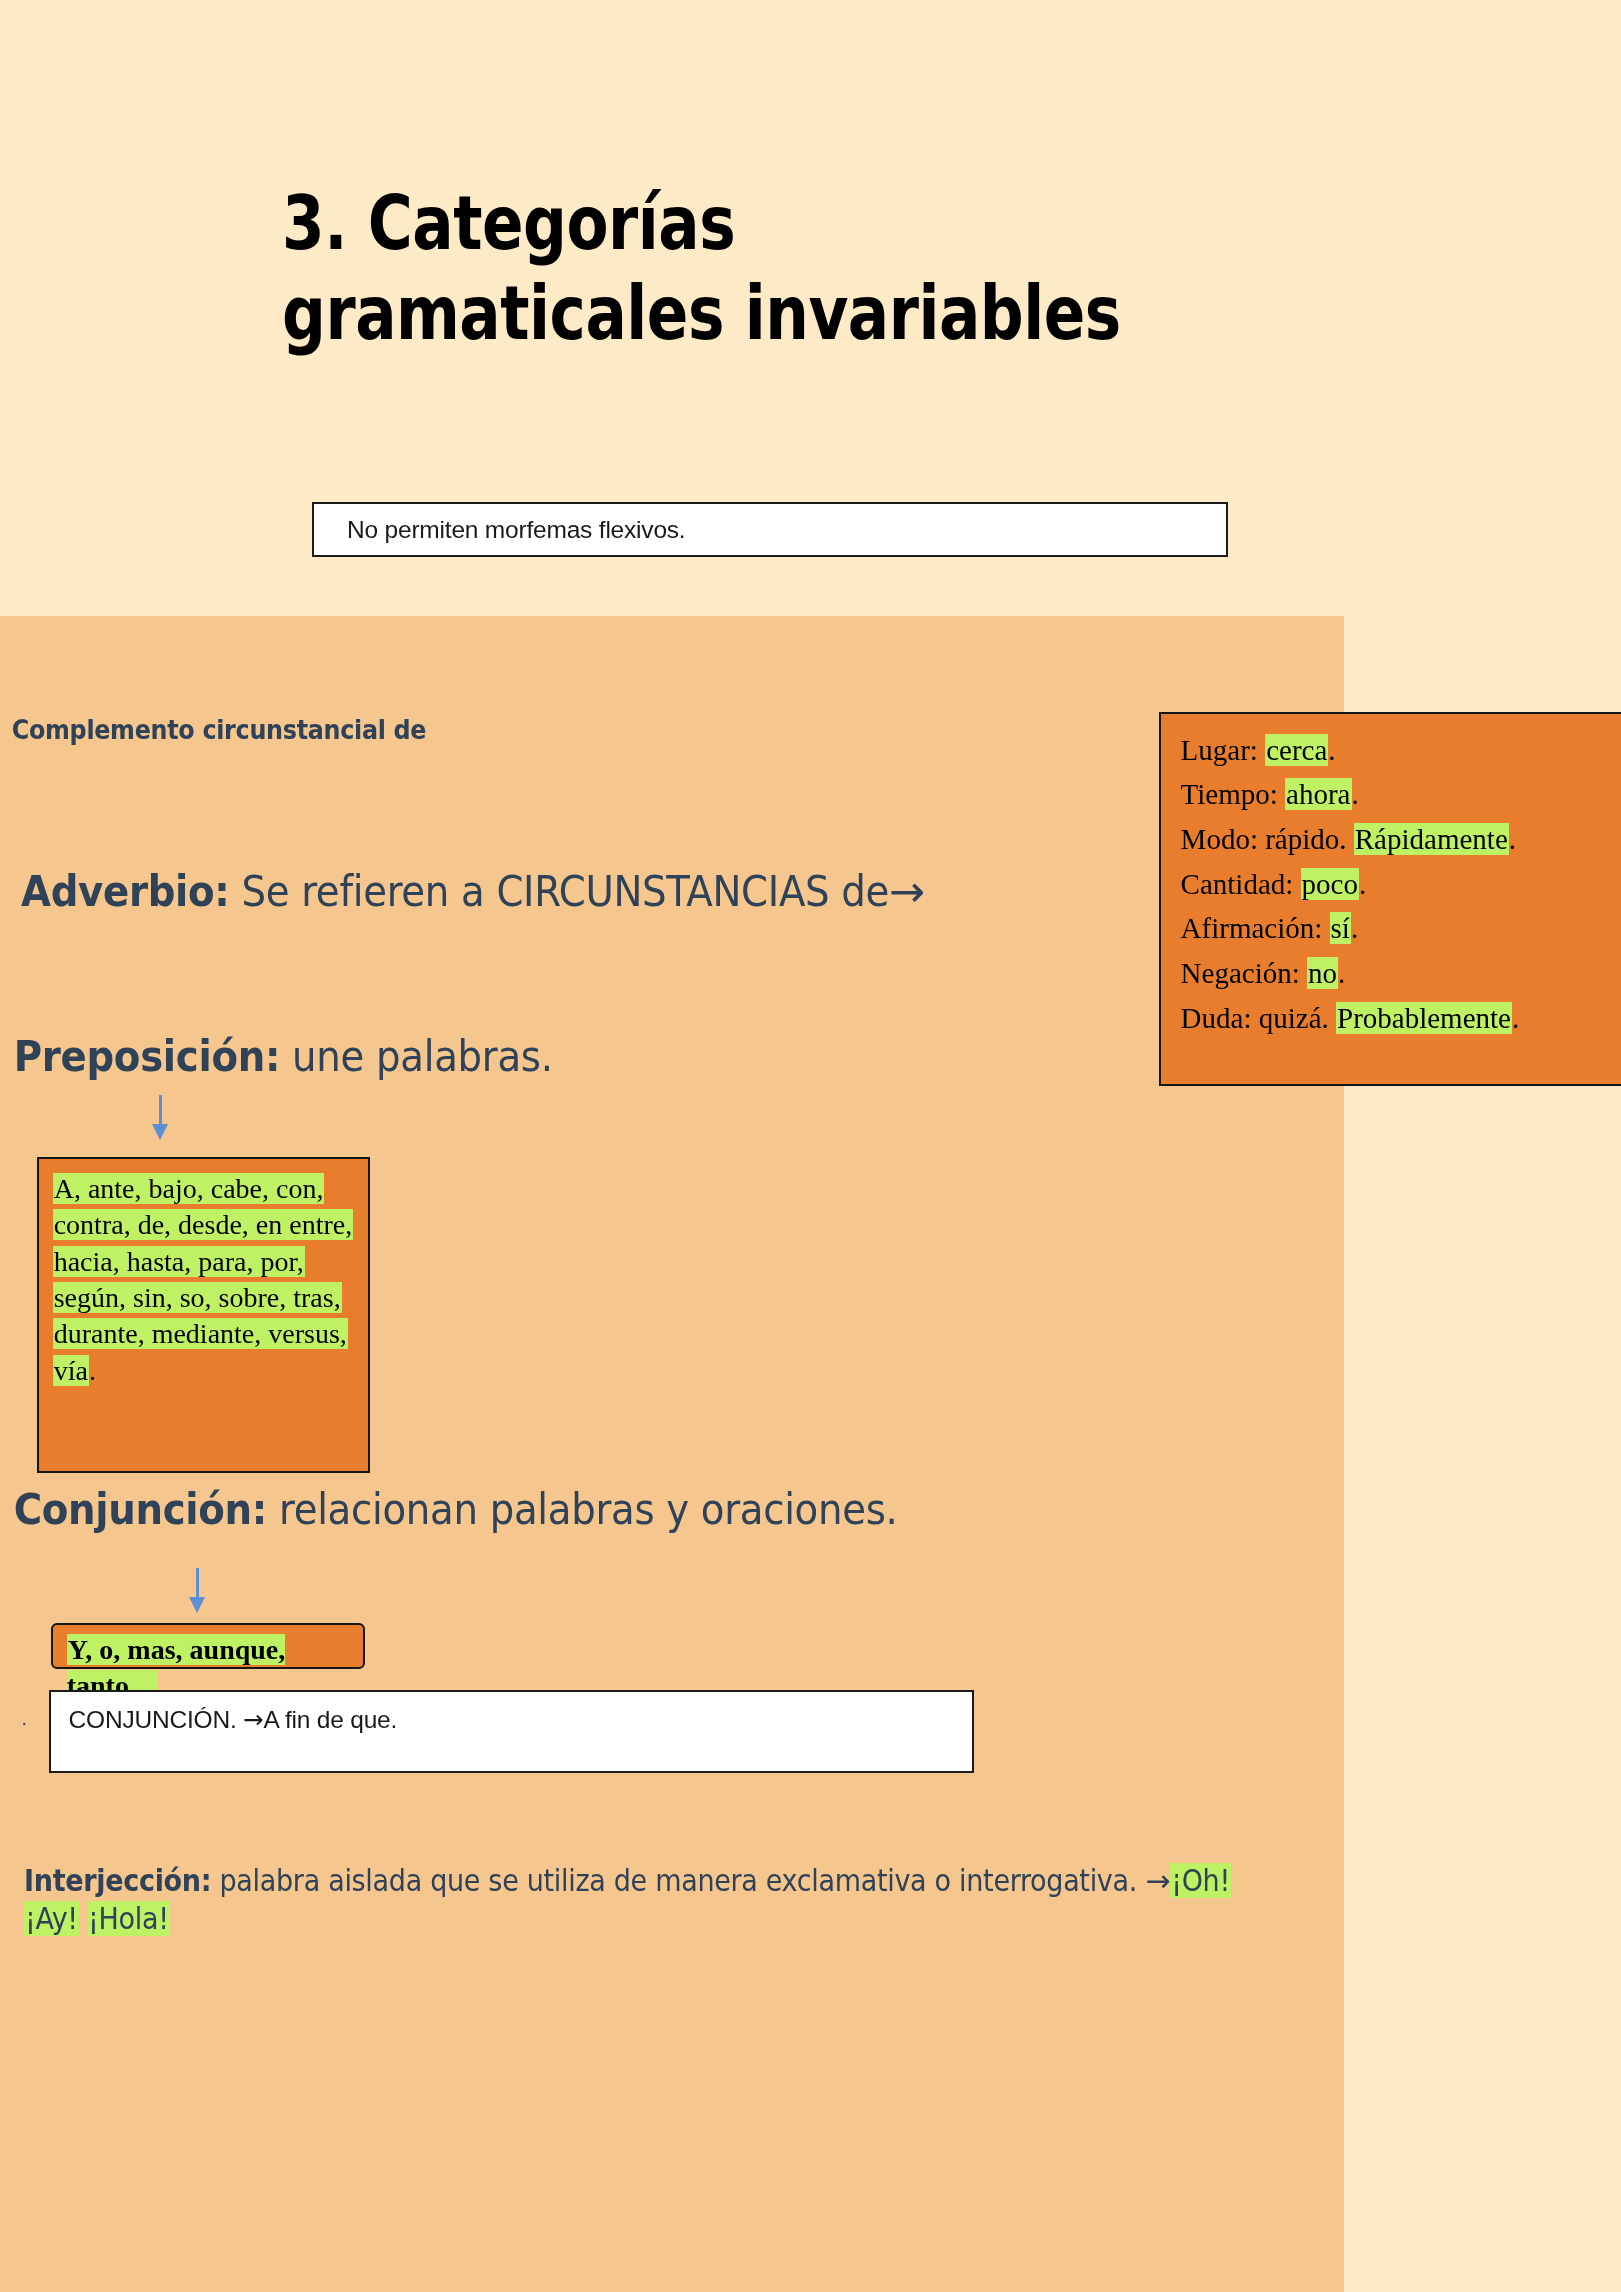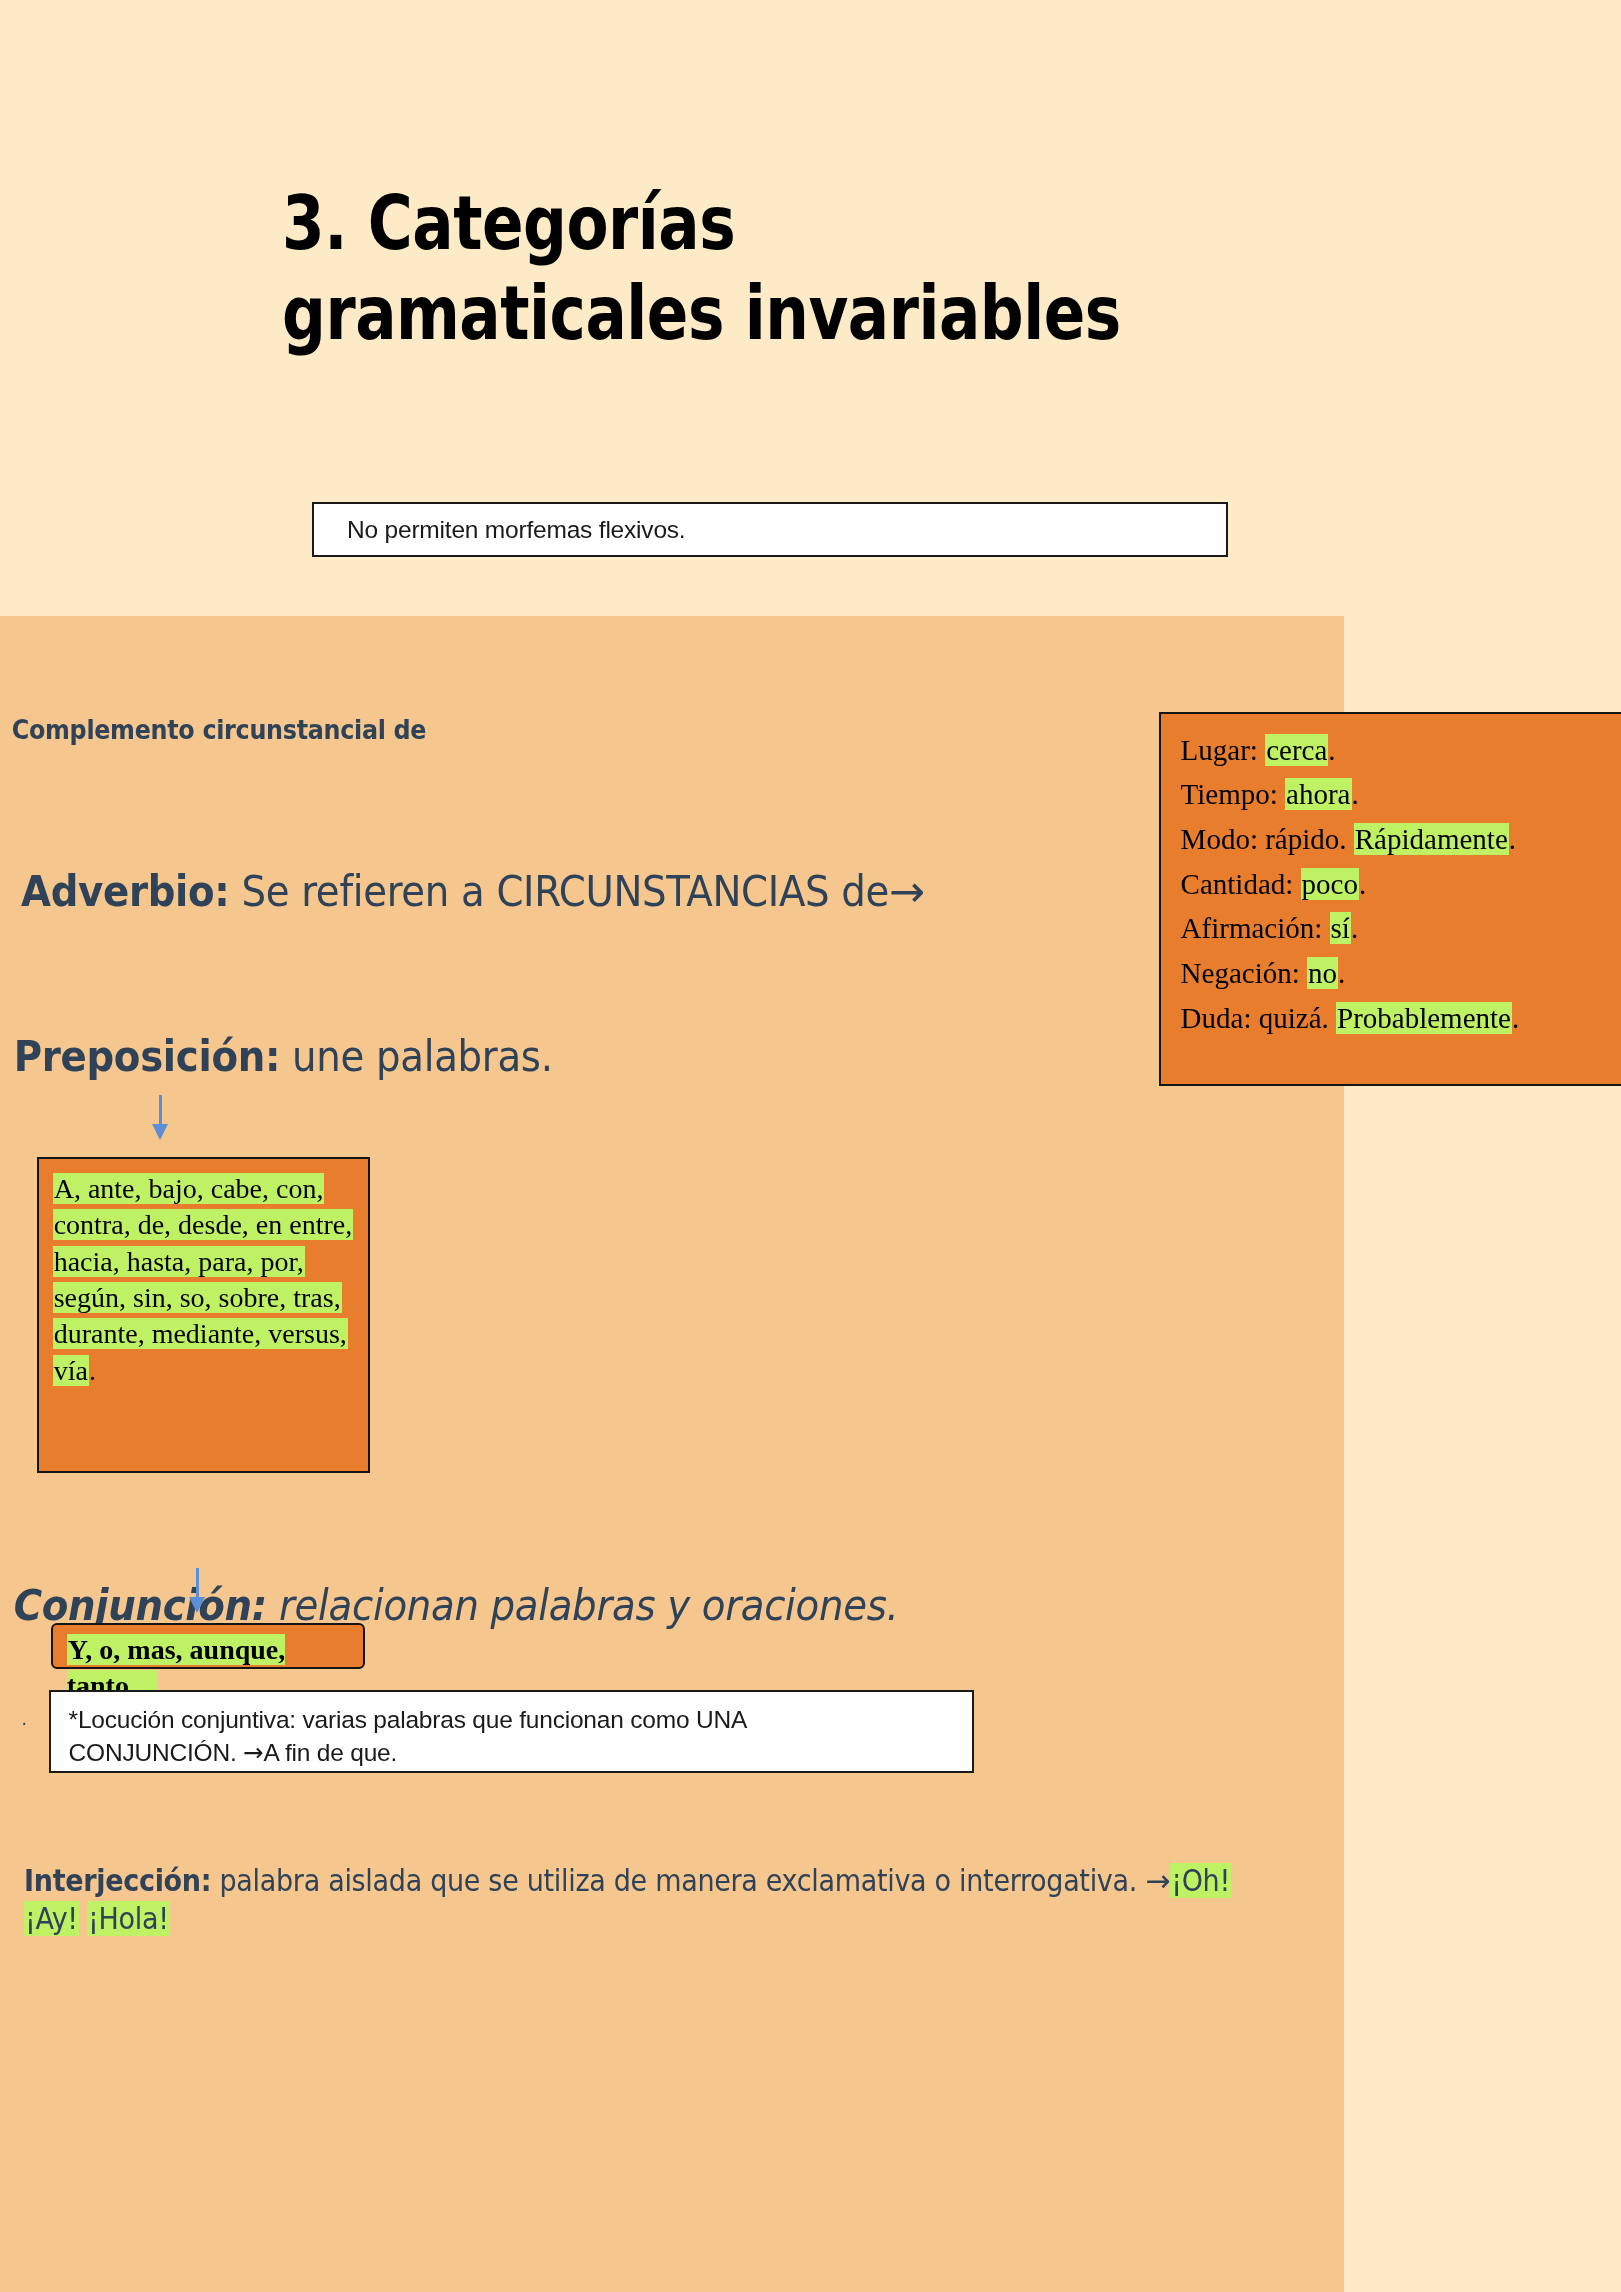--- a/index.html
+++ b/index.html
@@ -84,24 +84,23 @@
     white-space: nowrap;
   }
   #preposicion {
     left: 13.7px;
     top: 1031px;
     font-size: 43px;
     white-space: nowrap;
   }
   #conjuncion {
     left: 13.7px;
-    top: 1580px;
+    top: 1484px;
     font-size: 43px;
     white-space: nowrap;
-    font-style: italic;
   }
   #interjeccion {
     left: 24px;
     top: 1862px;
     font-size: 30px;
     width: 1225px;
     line-height: 1.28;
   }
 
   .hl {
@@ -261,18 +260,17 @@
   <div class="head"></div>
 </div>
 
 <div class="orange-box" id="conj-box">
   <span class="hl">Y, o, mas, aunque, tanto…</span>
 </div>
 
 <div id="stray-dot">.</div>
 
 <div id="note-box-bottom">
-  <div>*Locución conjuntiva: varias palabras que funcionan como UNA</div>
   <div><span>CONJUNCIÓN. </span><span class="arrow-glyph">→</span><span>A fin de que.</span></div>
 </div>
 
 <div class="lead" id="interjeccion"><b>Interjección:</b><span> palabra aislada que se utiliza de manera exclamativa o interrogativa. </span><span class="arrow-glyph">→</span><span id="interj-examples"><span class="hl">¡Oh!</span> <span class="hl">¡Ay!</span> <span class="hl">¡Hola!</span></span></div>
 
 
 </body></html>

